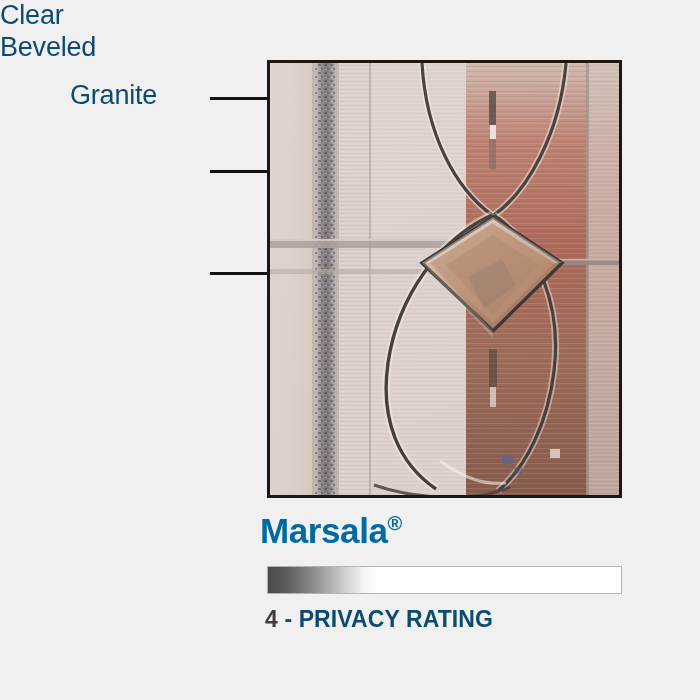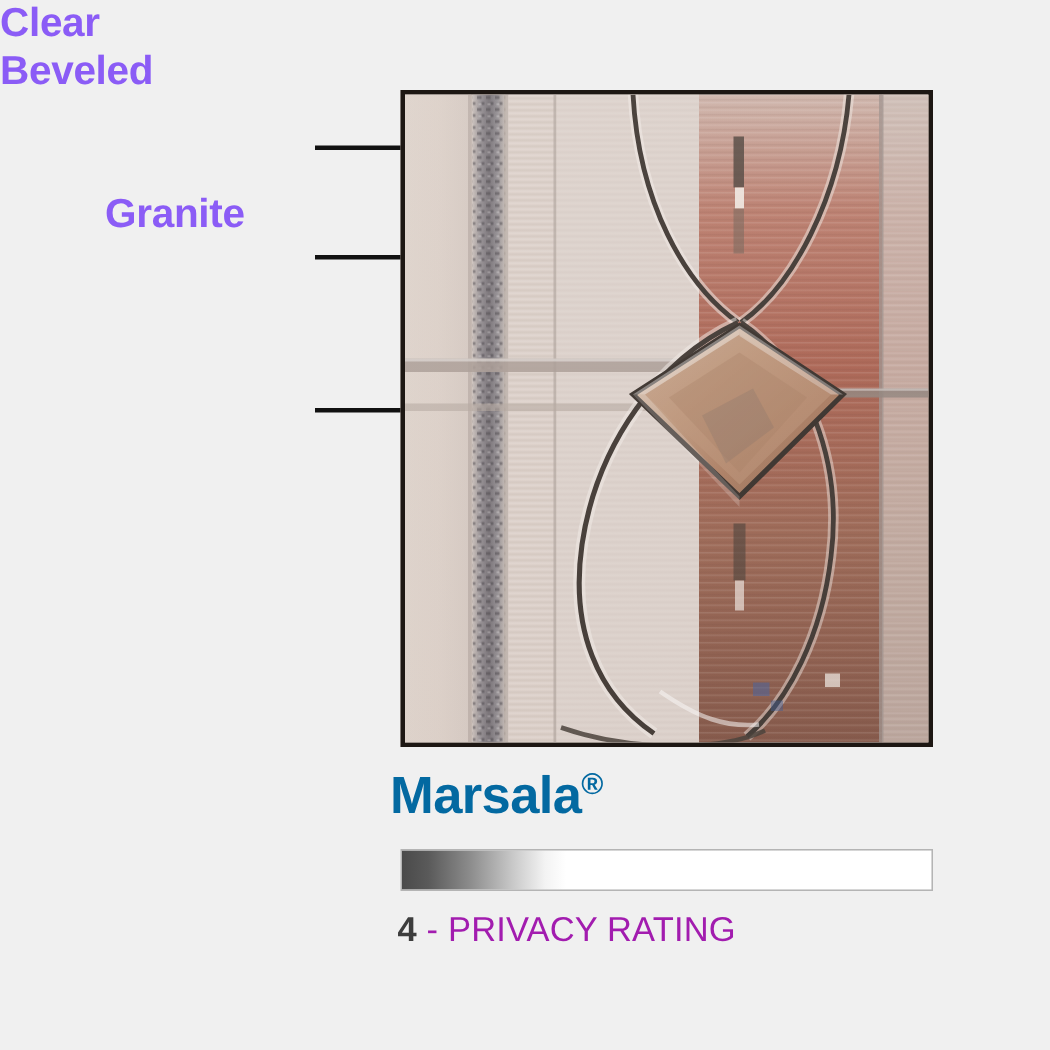--- a/index.html
+++ b/index.html
@@ -21,28 +21,28 @@
     left: 0; top: 0;
     width: 700px;
     height: 700px;
   }
 
   
   .callout-label {
     position: absolute;
     font-family: "Liberation Sans", sans-serif;
     font-size: 27px;
-    font-weight: 700;
-    color: #8b5cf6;
+    font-weight: 400;
+    color: #0c4a6e;
     line-height: 1.17;
     letter-spacing: -0.2px;
     white-space: pre-line;
     text-align: left;
   }
-  #label-granite { left: 70px; top: 80px; margin-top: 47px; }
+  #label-granite { left: 70px; top: 80px; }
   #label-water   { left: 70px; top: 150px; }
 
   
   .leader-line {
     position: absolute;
     height: 3px;
     background: #111111;
   }
 
   
@@ -112,22 +112,22 @@
     font-size: 23px;
     color: #5b5b5b;
     white-space: nowrap;
     letter-spacing: 0.1px;
   }
   #privacy-caption .rating-value {
     font-weight: 700;
     color: #3d3d3d;
   }
   #privacy-caption .rating-text {
-    font-weight: 400;
-    color: #a21caf;
+    font-weight: 700;
+    color: #0c4a6e;
   }
 </style>
 </head>
 <body>
 
 <div id="stage">
 
   <div class="callout-label" id="label-granite">Granite</div>
 
 

